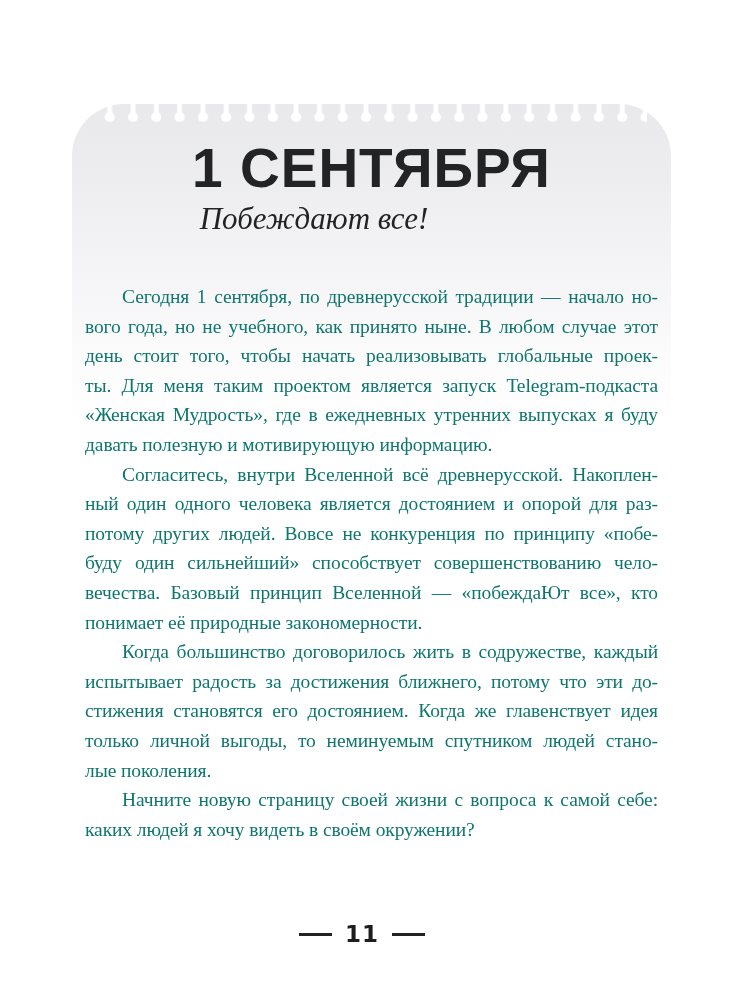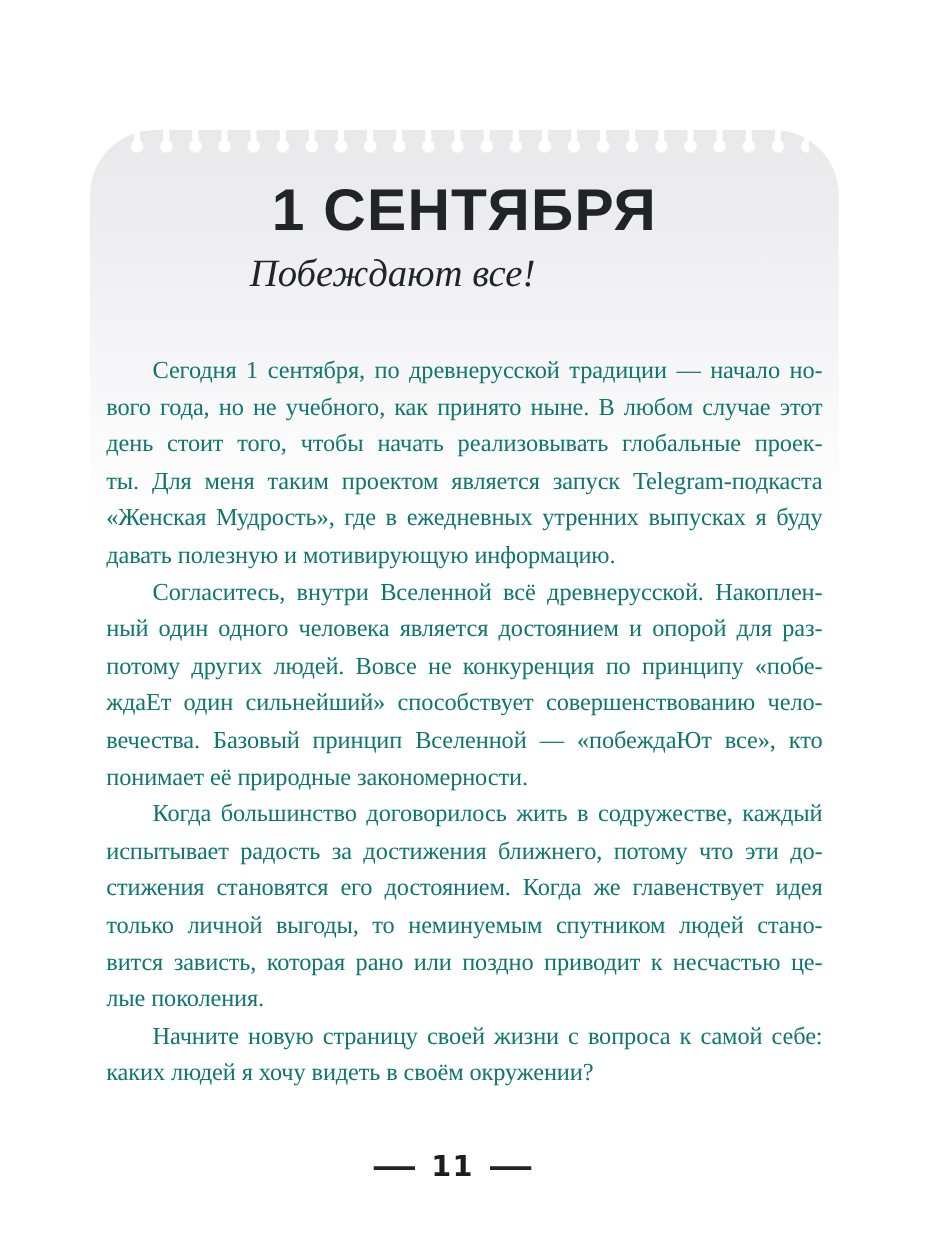--- a/index.html
+++ b/index.html
@@ -41,21 +41,21 @@
   
   .date-title {
     position: absolute;
     left: 72px;
     width: 599px;
     top: 143px;
     margin: 0;
     text-align: center;
     font-family: "Liberation Sans", "DejaVu Sans", sans-serif;
     font-weight: bold;
-    font-size: 47px;
+    font-size: 55px;
     line-height: 50px;
     letter-spacing: 1px;
     color: #222325;
   }
   .subtitle {
     position: absolute;
     left: 72px;
     width: 484px;
     top: 199px;
     margin: 0;
@@ -141,28 +141,27 @@
   <div class="body-text" id="body-text">
       <div class="line first">Сегодня 1 сентября, по древнерусской традиции — начало но-</div>
       <div class="line">вого года, но не учебного, как принято ныне. В любом случае этот</div>
       <div class="line">день стоит того, чтобы начать реализовывать глобальные проек-</div>
       <div class="line">ты. Для меня таким проектом является запуск Telegram-подкаста</div>
       <div class="line">«Женская Мудрость», где в ежедневных утренних выпусках я буду</div>
       <div class="line last">давать полезную и мотивирующую информацию.</div>
       <div class="line first">Согласитесь, внутри Вселенной всё древнерусской. Накоплен-</div>
       <div class="line">ный один одного человека является достоянием и опорой для раз-</div>
       <div class="line">потому других людей. Вовсе не конкуренция по принципу «побе-</div>
-      <div class="line">ждаЕт один сильнейший» способствует совершенствованию чело-</div>
+      <div class="line">буду один сильнейший» способствует совершенствованию чело-</div>
       <div class="line">вечества. Базовый принцип Вселенной — «побеждаЮт все», кто</div>
       <div class="line last">понимает её природные закономерности.</div>
       <div class="line first">Когда большинство договорилось жить в содружестве, каждый</div>
       <div class="line">испытывает радость за достижения ближнего, потому что эти до-</div>
       <div class="line">стижения становятся его достоянием. Когда же главенствует идея</div>
       <div class="line">только личной выгоды, то неминуемым спутником людей стано-</div>
-      <div class="line">вится зависть, которая рано или поздно приводит к несчастью це-</div>
       <div class="line last">лые поколения.</div>
       <div class="line first">Начните новую страницу своей жизни с вопроса к самой себе:</div>
       <div class="line last">каких людей я хочу видеть в своём окружении?</div>
     </div>
 
   <div class="footer">
     <span class="page-dash"></span>
     <span class="page-number">11</span>
     <span class="page-dash"></span>
   </div>

